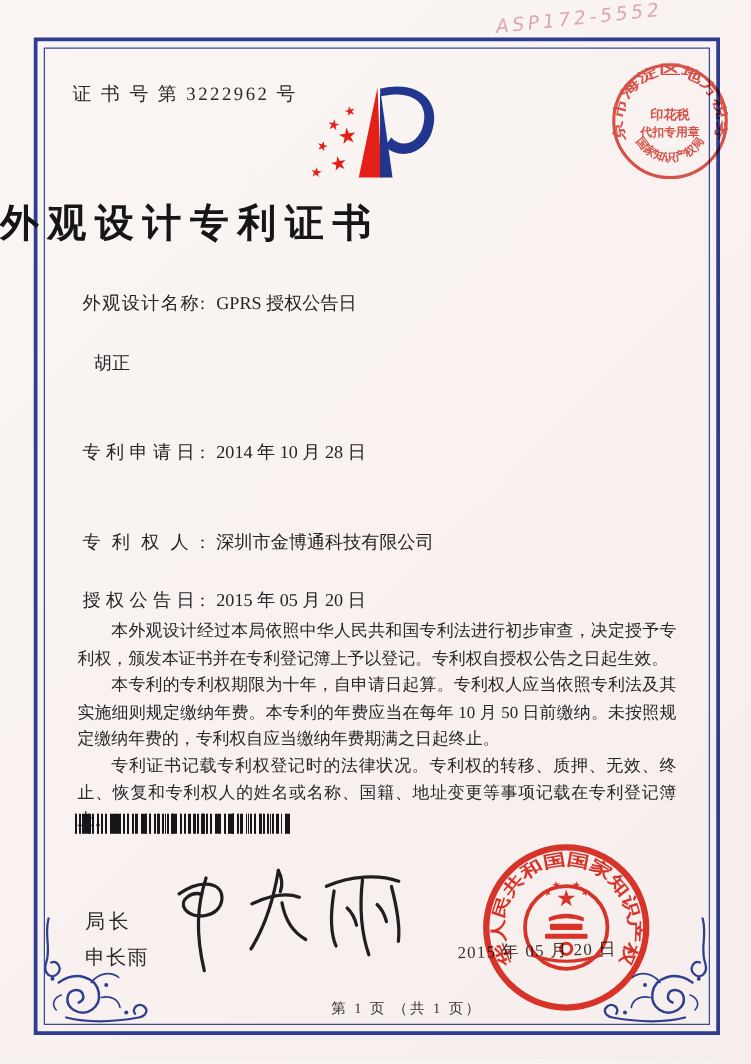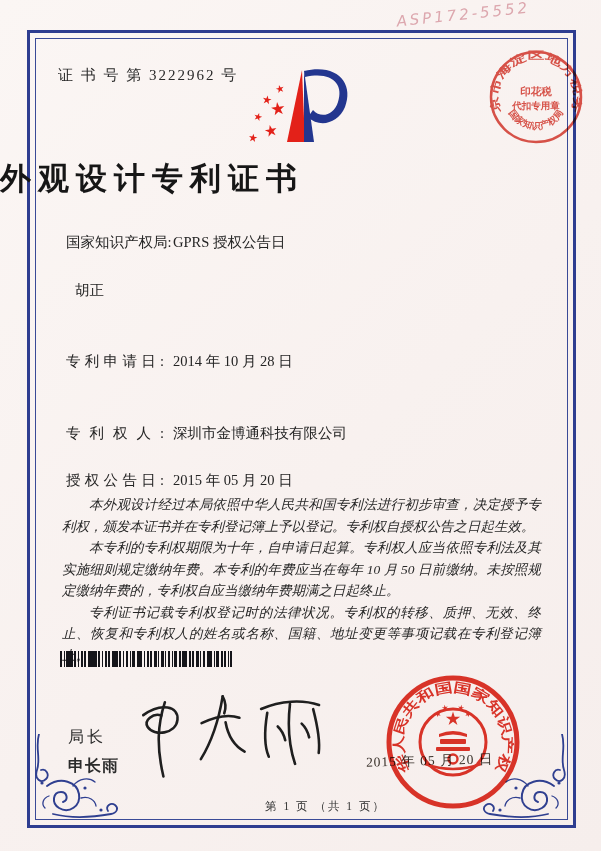--- a/index.html
+++ b/index.html
@@ -13,32 +13,32 @@
   .frame-outer{left:27px;top:30px;width:543px;height:792px;border:3px solid #2e3d90;}
   .frame-inner{left:35px;top:38px;width:531px;height:780px;border:1px solid #3a4a97;}
   .cert-no{left:58px;top:66px;font-size:15px;letter-spacing:2px;color:#2a2a2a;}
   .logo{left:238px;top:56px;}
   .title{left:0;top:158px;width:601px;font-size:31px;font-weight:bold;
          letter-spacing:7px;color:#161616;}
   .frow{left:66px;height:22px;display:flex;font-size:14.5px;color:#242424;white-space:nowrap;}
   .flabel{display:inline-block;width:98px;text-align:justify;text-align-last:justify;flex:none;}
   .fvalue{margin-left:9px;}
   .body-text{left:62px;top:494px;width:479px;font-size:13.5px;line-height:21.5px;
-             text-align:justify;color:#272727;font-style:italic;}
+             text-align:justify;color:#272727;}
   .body-text p{margin:0;text-indent:2em;}
   .barcode{left:60px;top:651px;width:172px;height:16px;
     background:
       repeating-linear-gradient(90deg,#15151a 0 1.5px,transparent 1.5px 3.5px),
       repeating-linear-gradient(90deg,#15151a 0 1px,transparent 1px 6px),
       repeating-linear-gradient(90deg,transparent 0 9px,#15151a 9px 12px,transparent 12px 23px);
   }
   .director-label{left:68px;top:727px;font-size:16px;letter-spacing:3px;color:#2b2b2b;
     font-family:"Liberation Sans","DejaVu Sans",sans-serif;font-weight:normal;}
   .director-name{left:68px;top:756px;font-size:16px;letter-spacing:1px;color:#2b2b2b;
-    font-family:"Liberation Sans","DejaVu Sans",sans-serif;font-weight:bold;}
+    font-family:"Liberation Sans","DejaVu Sans",sans-serif;font-weight:normal;}
   .signature{left:128px;top:682px;transform:rotate(-2deg);}
   .seal{left:383px;top:672px;mix-blend-mode:multiply;}
   .seal-date{left:366px;top:752px;font-size:13.5px;letter-spacing:1px;color:#3a332c;
     transform:rotate(-1.5deg);white-space:nowrap;mix-blend-mode:multiply;}
   .tax-stamp{left:486px;top:47px;mix-blend-mode:multiply;}
   .handwriting{left:396px;top:1px;width:220px;font-size:15px;font-style:italic;
     letter-spacing:3px;color:rgba(196,104,118,0.55);transform:rotate(-6deg);
     font-family:"DejaVu Sans",sans-serif;white-space:nowrap;}
   .footer{left:0;top:799px;width:601px;text-align:center;font-size:11.5px;
     letter-spacing:2px;color:#333;padding-left:25px;}
@@ -96,21 +96,21 @@
     <use href="#star" fill="#e32119" transform="translate(29,44) scale(4.6) rotate(10)"></use>
     <use href="#star" fill="#e32119" transform="translate(40,53) scale(7) rotate(-8)"></use>
     <use href="#star" fill="#e32119" transform="translate(20,61) scale(4.2) rotate(16)"></use>
     <use href="#star" fill="#e32119" transform="translate(33,75) scale(6.2) rotate(-12)"></use>
     <use href="#star" fill="#e32119" transform="translate(15,82) scale(4.4) rotate(8)"></use>
   </svg>
 
   <div class="abs title">外观设计专利证书</div>
 
   <div class="abs frow" style="top:233px">
-    <span class="flabel">国家知识产权局:</span>
+    <span class="flabel">外观设计名称:</span>
     <span class="fvalue">GPRS 授权公告日</span>
   </div>
   <div class="abs frow" style="top:281px">
     <span class="fvalue">胡正</span>
   </div>
   <div class="abs frow" style="top:352px">
     <span class="flabel">专利申请日:</span>
     <span class="fvalue">2014 年 10 月 28 日</span>
   </div>
   <div class="abs frow" style="top:424px">

